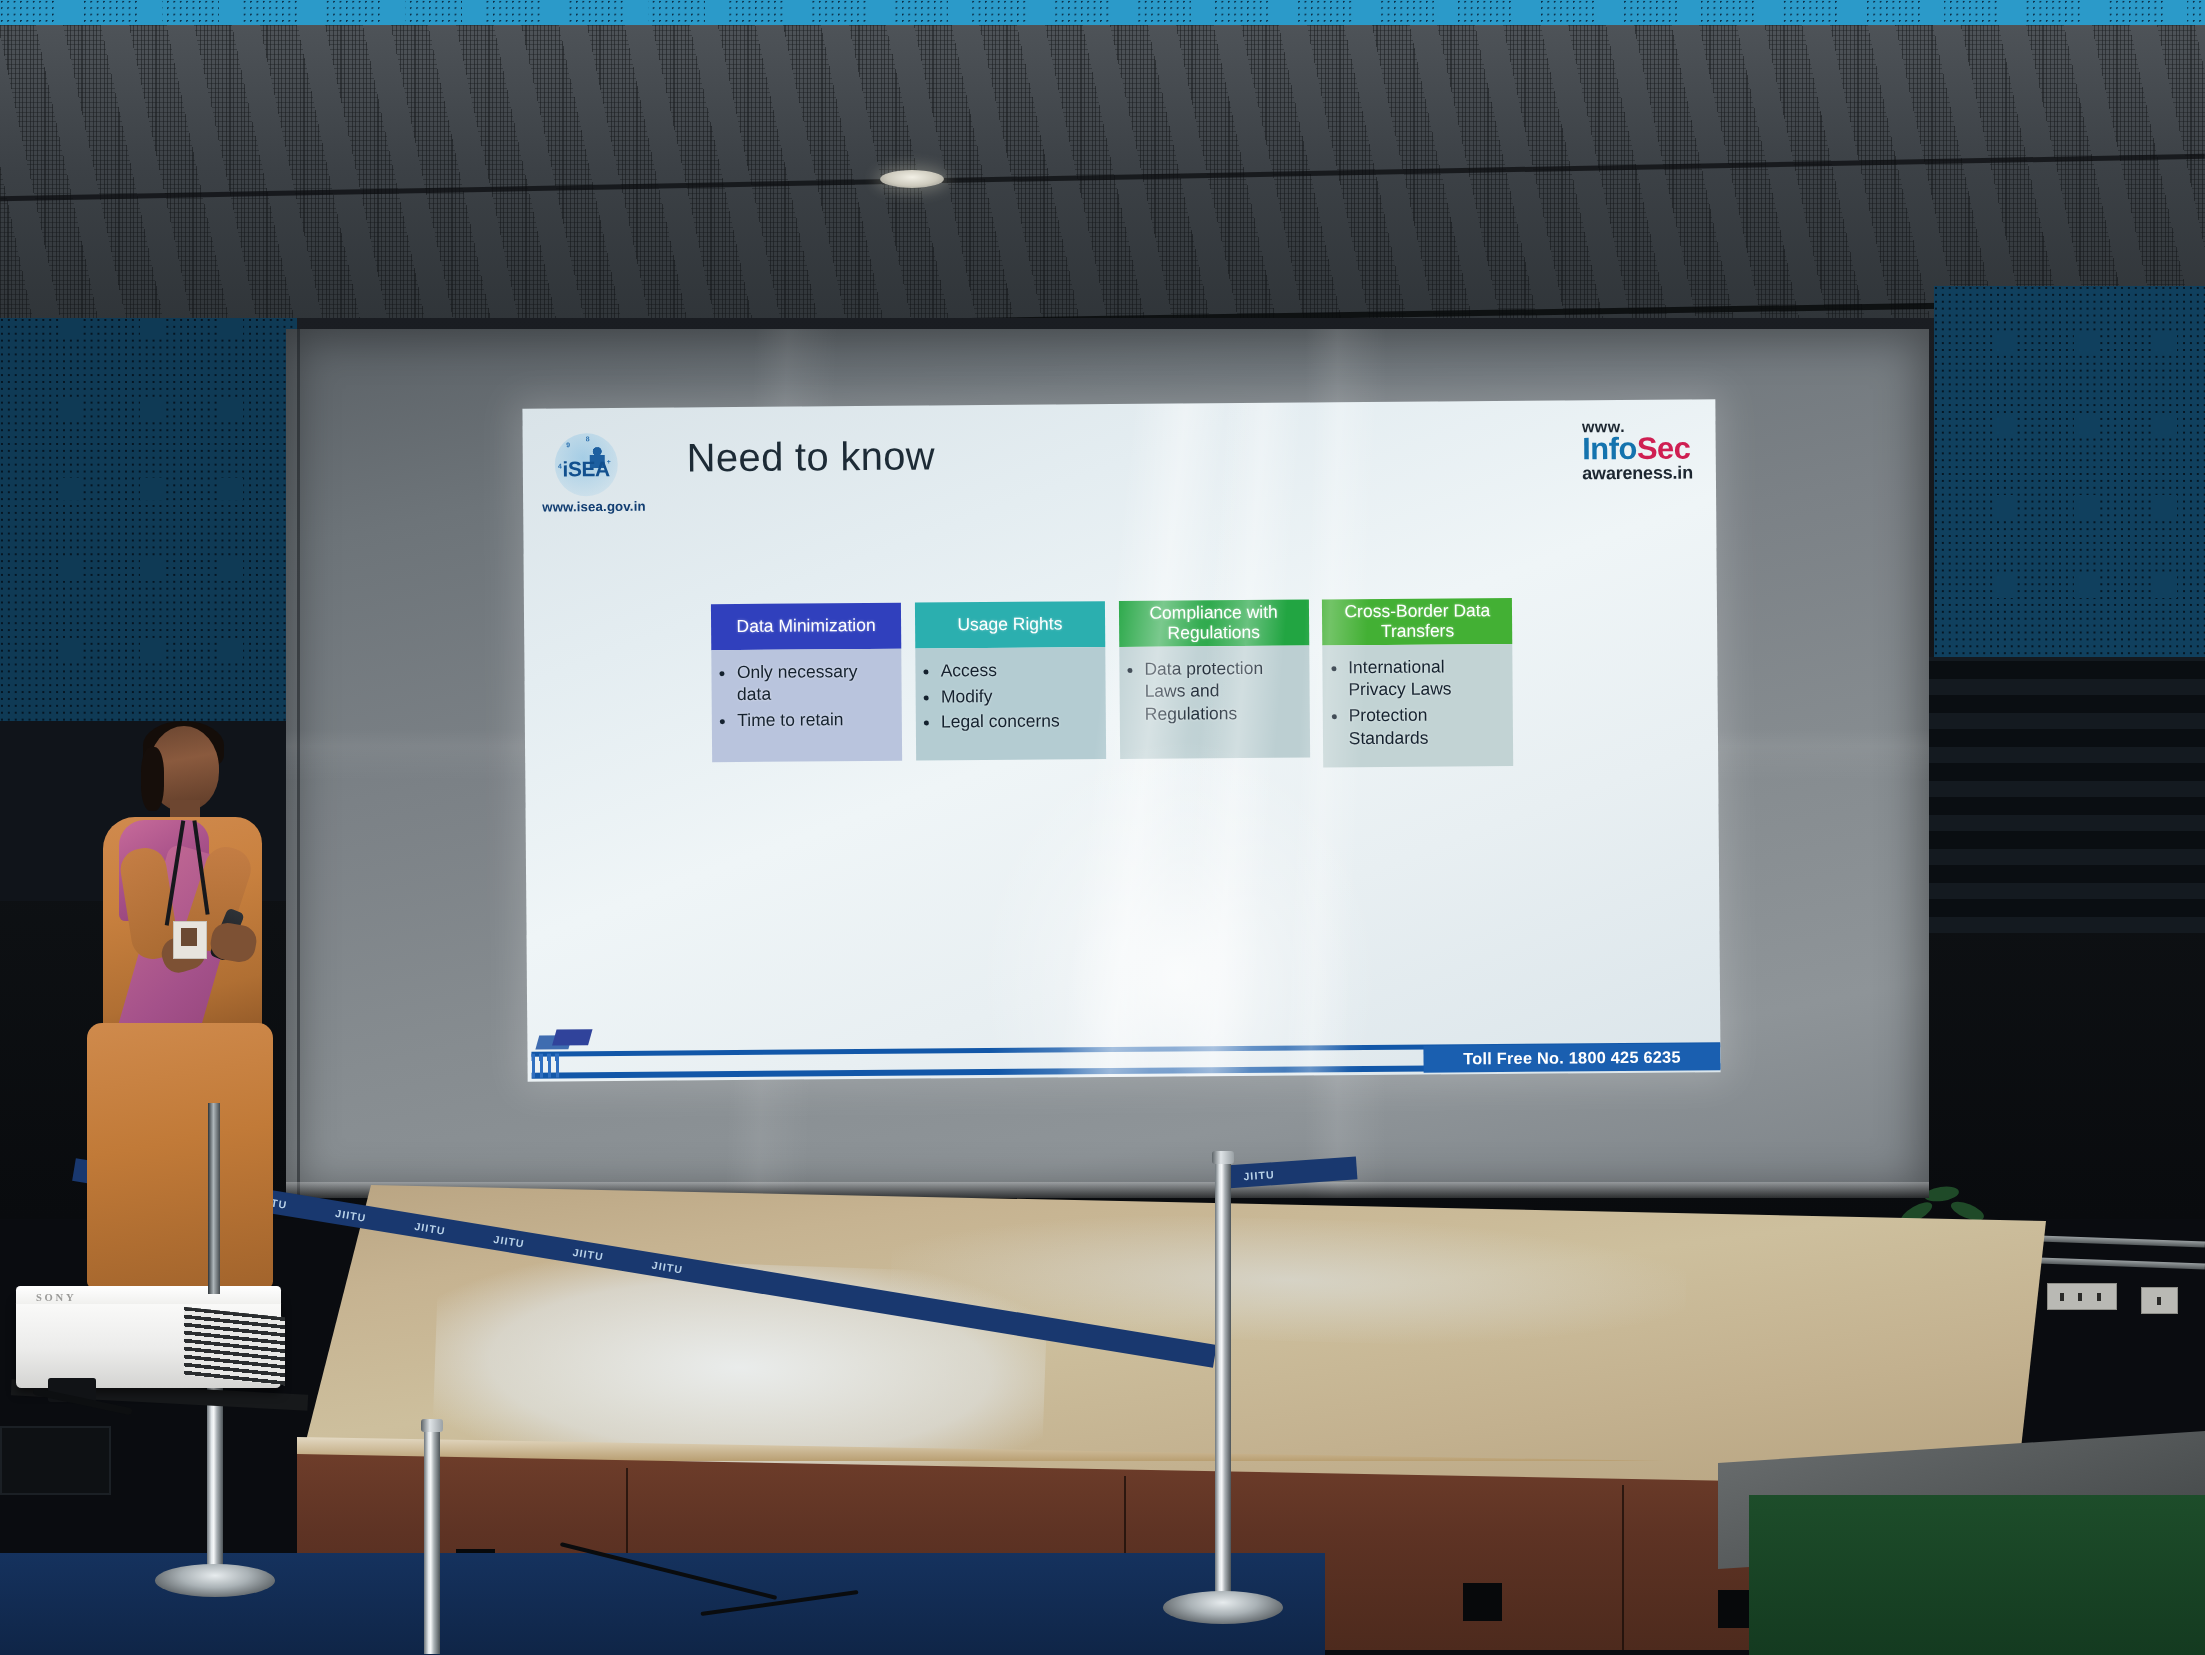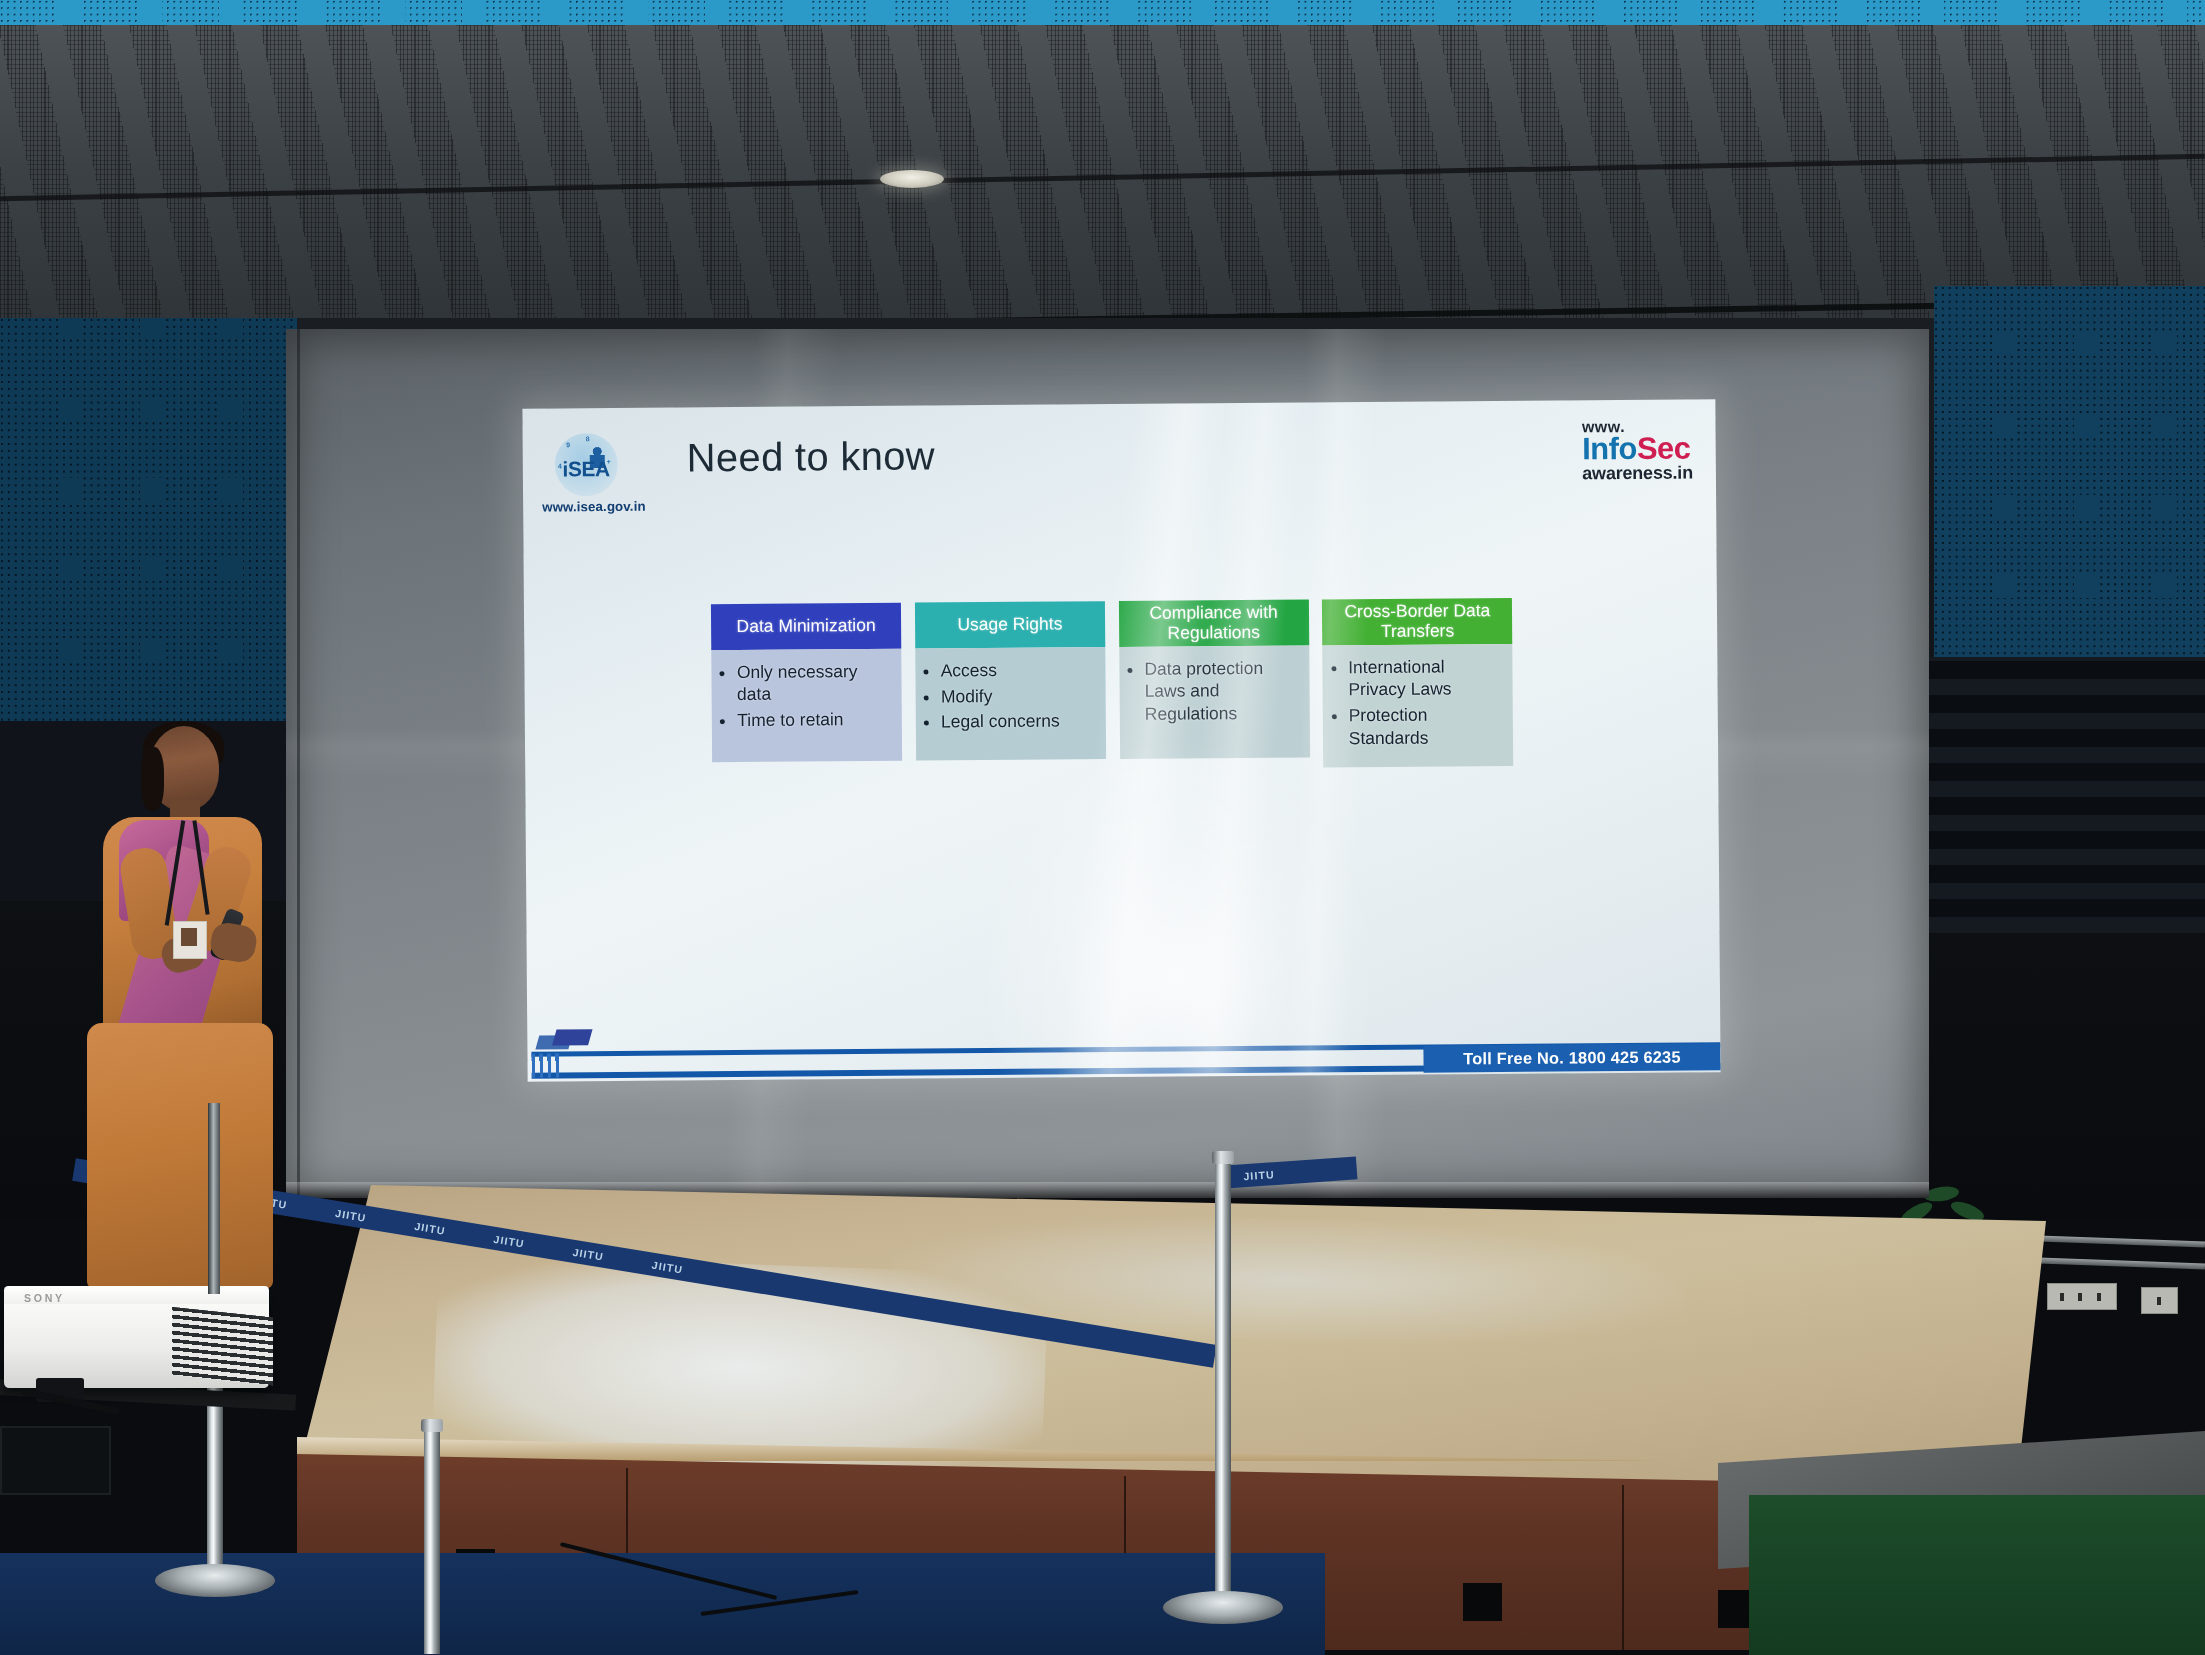--- a/index.html
+++ b/index.html
@@ -244,21 +244,21 @@
   .post .cap{position:absolute;left:-3.2px;top:-7.4px;width:22px;height:13.8px;border-radius:3.2px;
     background:linear-gradient(90deg,#5d6468,#dfe4e7 40%,#9aa1a5);}
   .post .base{position:absolute;left:-52px;bottom:-15px;width:120px;height:33px;border-radius:50%;
     background:radial-gradient(ellipse at 50% 35%, #e7ecee 0%, #aab2b6 40%, #5d6367 78%, #3b4144 100%);}
   .belt{position:absolute;height:23px;background:#19386f;transform-origin:0 50%;
     color:#b9d2e8;font-size:10.6px;font-weight:bold;letter-spacing:1.1px;
     display:flex;align-items:center;overflow:hidden;}
   .belt span{display:inline-block;padding:0 24.4px;white-space:nowrap;}
 
   
-  #projector{left:4px;top:1298px;width:276px;height:111px;}
+  #projector{left:16px;top:1298px;width:276px;height:111px;font-family:Liberation Serif, serif;}
   #proj-body{position:absolute;left:0;top:0;width:265px;height:90px;border-radius:5.3px;
     background:linear-gradient(180deg,#fbfbfa 0%,#ececeb 55%,#d4d4d2 100%);
     box-shadow:0 4.2px 9.5px rgba(0,0,0,.55);}
   #proj-vent{position:absolute;right:7.4px;top:13.8px;width:101px;height:68px;
     background:repeating-linear-gradient(180deg,#2a2d2f 0 3.7px, #e9e9e7 3.7px 8px);transform:skewY(6deg);}
   #proj-top{position:absolute;left:0;top:-11.7px;width:265px;height:18px;border-radius:4.2px 4.2px 0 0;
     background:linear-gradient(180deg,#ffffff,#f0f0ee);}
   #proj-brand{position:absolute;left:20px;top:-6.4px;font-size:10.6px;color:#9a9a98;letter-spacing:2.7px;font-weight:bold;}
   #proj-stand{position:absolute;left:-5.3px;top:89px;width:297px;height:16px;background:#17191b;transform:rotate(3deg);}
   #proj-cable{position:absolute;left:16px;top:100px;width:101px;height:7.4px;background:#0d0f11;border-radius:4.2px;transform:rotate(12deg);}

